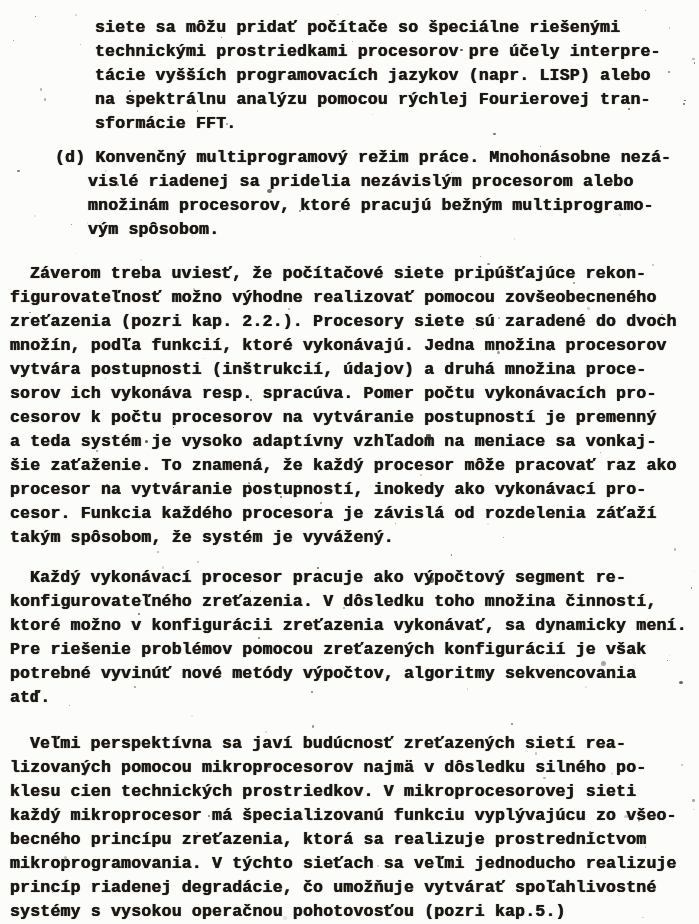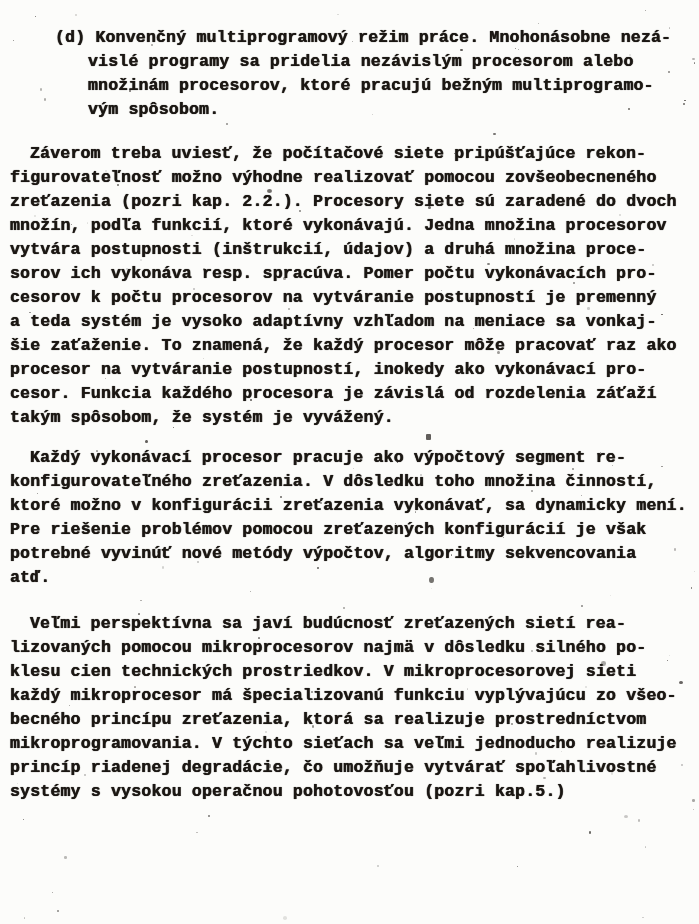--- a/index.html
+++ b/index.html
@@ -66,23 +66,28 @@
     background: #221e1a;
     border-radius: 50%;
   }
 </style>
 </head>
 <body>
 
 <div class="page" style="background: rgb(252, 252, 250); color: rgb(27, 23, 19);">
 
   <main class="text-layer">
+    <p class="blk blk-continuation">siete sa môžu pridať počítače so špeciálne riešenými
+technickými prostriedkami procesorov pre účely interpre-
+tácie vyšších programovacích jazykov (napr. LISP) alebo
+na spektrálnu analýzu pomocou rýchlej Fourierovej tran-
+sformácie FFT.</p>
 
     <p class="blk blk-list">(d) Konvenčný multiprogramový režim práce. Mnohonásobne nezá-
-vislé programy sa pridelia nezávislým procesorom alebo
+vislé riadenej sa pridelia nezávislým procesorom alebo
 množinám procesorov, ktoré pracujú bežným multiprogramo-
 vým spôsobom.</p>
 
     <p class="blk blk-para blk-p3">Záverom treba uviesť, že počítačové siete pripúšťajúce rekon-
 figurovateľnosť možno výhodne realizovať pomocou zovšeobecneného
 zreťazenia (pozri kap. 2.2.). Procesory siete sú zaradené do dvoch
 množín, podľa funkcií, ktoré vykonávajú. Jedna množina procesorov
 vytvára postupnosti (inštrukcií, údajov) a druhá množina proce-
 sorov ich vykonáva resp. spracúva. Pomer počtu vykonávacích pro-
 cesorov k počtu procesorov na vytváranie postupností je premenný

